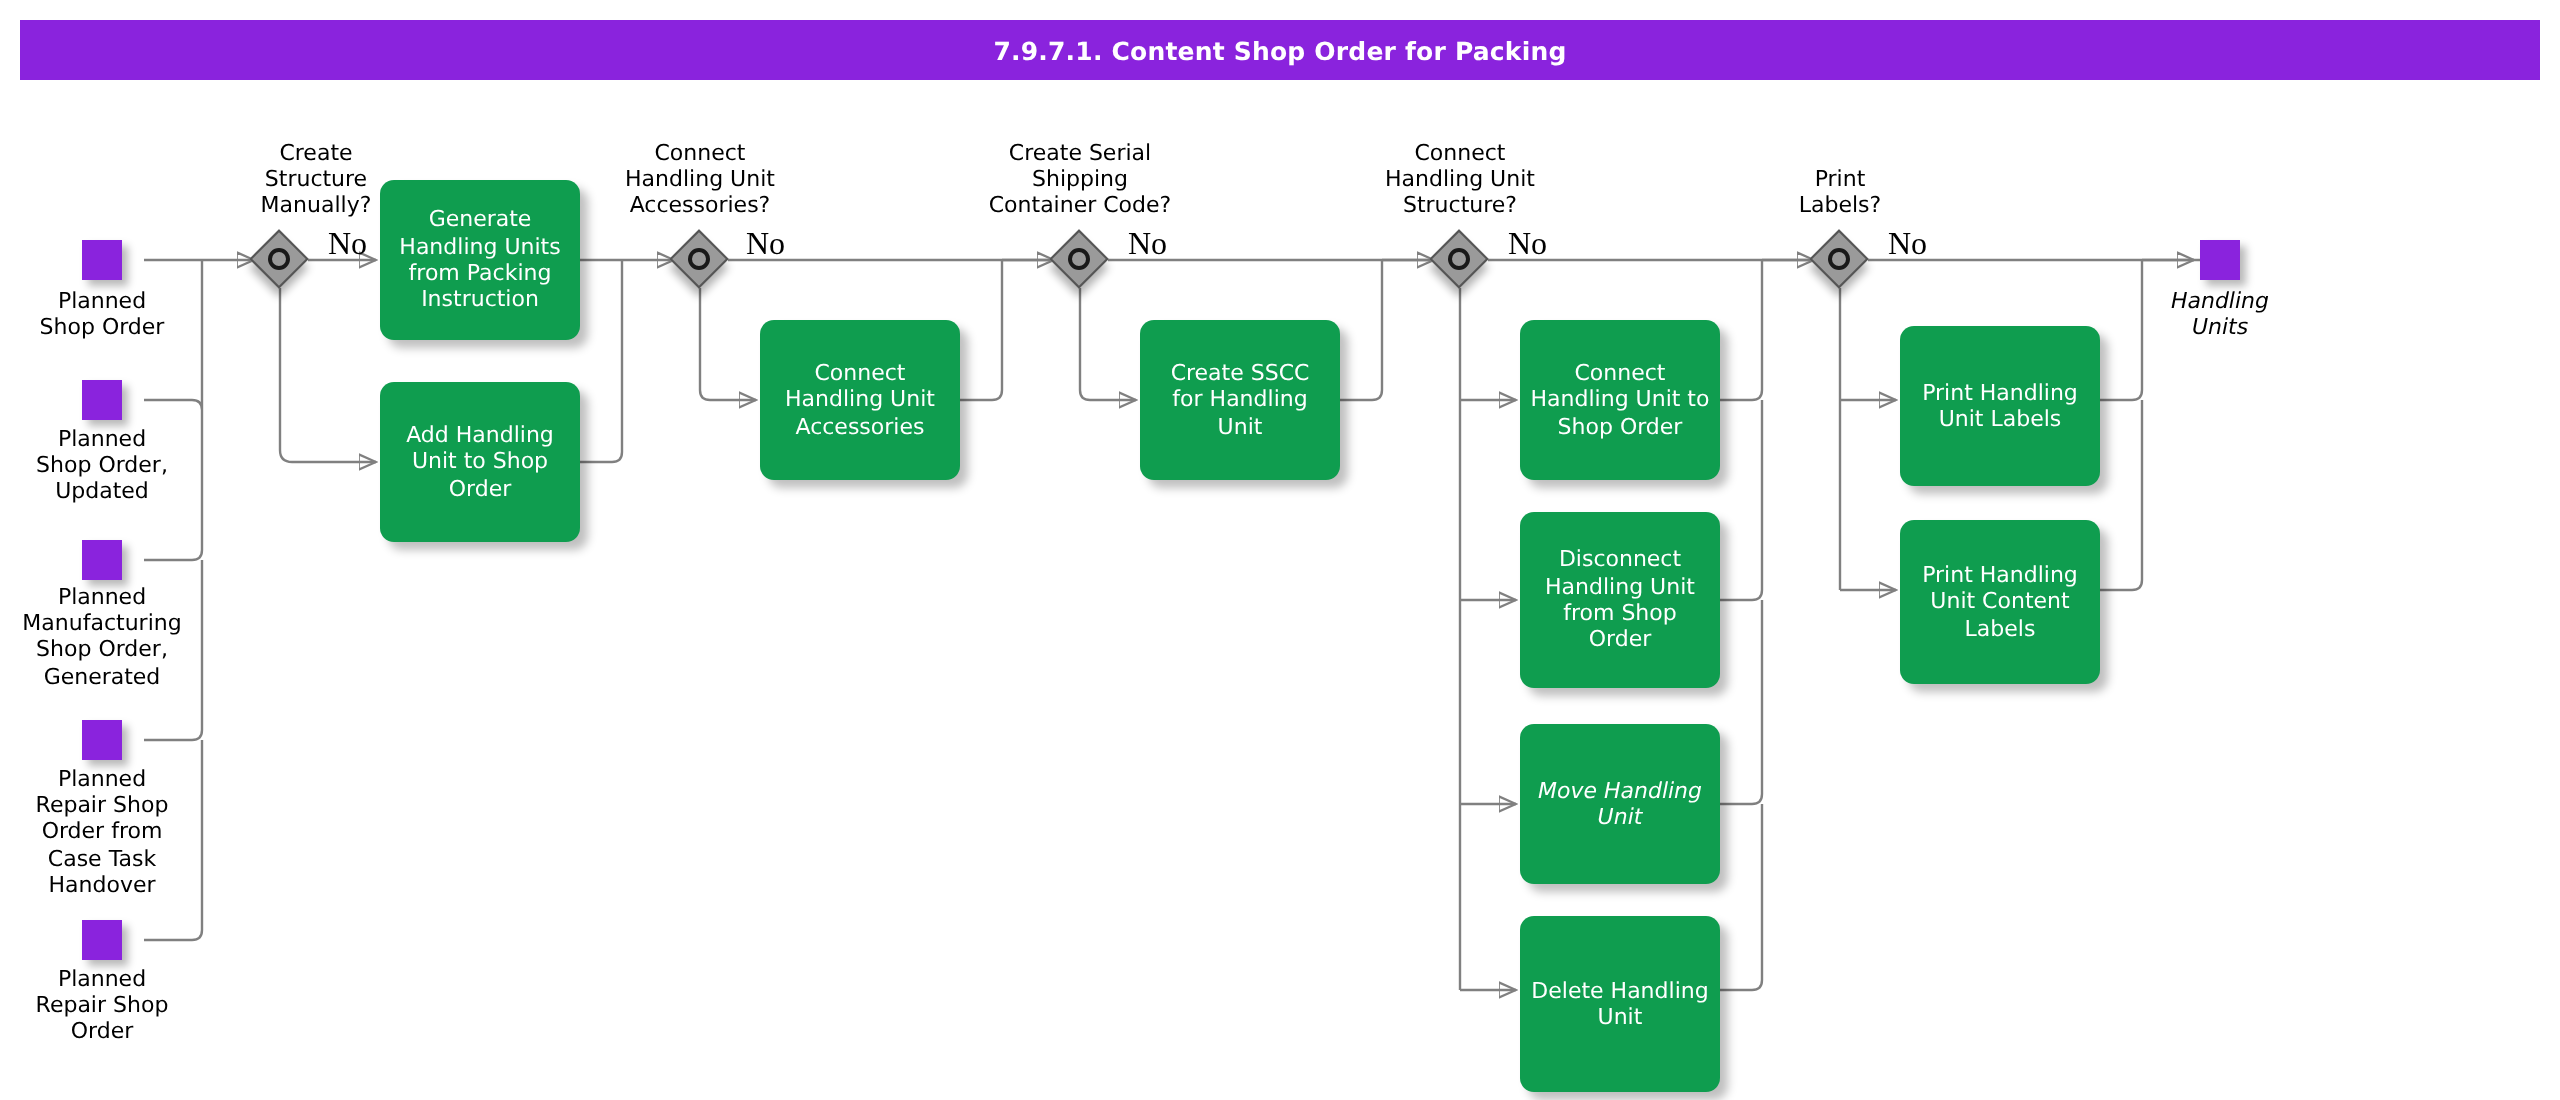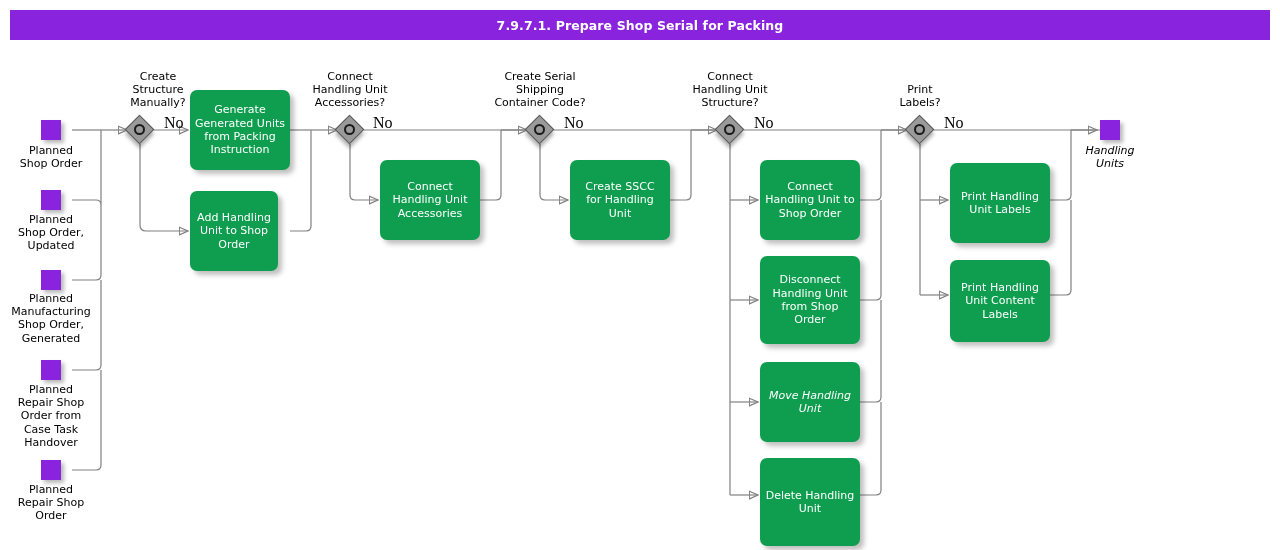--- a/index.html
+++ b/index.html
@@ -130,21 +130,21 @@
     padding: 2px 5px;
     box-sizing: border-box;
     white-space: pre-line;
   }
 </style>
 </head>
 <body>
 
 <div id="canvas">
 
-  <div class="title-bar">7.9.7.1. Prepare Shop Serial for Packing</div>
+  <div class="title-bar">7.9.7.1. Content Shop Order for Packing</div>
 
   <svg id="wires" viewBox="0 0 1280 550">
     <defs>
       <marker id="ah" viewBox="0 0 10 10" refX="9" refY="5" markerWidth="8" markerHeight="8" orient="auto-start-reverse">
         <path d="M0,1 L9,5 L0,9 z" fill="#808080" stroke="none"></path>
       </marker>
     </defs>
 
     <path d="M72,130 L101,130"></path>
     <path d="M72,200 L96,200 Q101,200 101,205 L101,130"></path>
@@ -222,24 +222,24 @@
   <div class="gateway" style="left:126px; top:116px;">
     <div class="diamond"></div>
     <div class="ring"></div>
   </div>
   <div class="gateway-label" style="left:93px; top:70px;">Create
 Structure
 Manually?</div>
   <div class="branch-label" style="left:164px; top:114px;">No</div>
 
   <div class="task" style="left:190px; top:90px; width:100px; height:80px;">Generate
-Generated Units
+Handling Units
 from Packing
 Instruction</div>
-  <div class="task" style="left:190px; top:191px; width:88px; height:80px;">Add Handling
+  <div class="task" style="left:190px; top:191px; width:100px; height:80px;">Add Handling
 Unit to Shop
 Order</div>
 
   <div class="gateway" style="left:336px; top:116px;">
     <div class="diamond"></div>
     <div class="ring"></div>
   </div>
   <div class="gateway-label" style="left:285px; top:70px;">Connect
 Handling Unit
 Accessories?</div>

